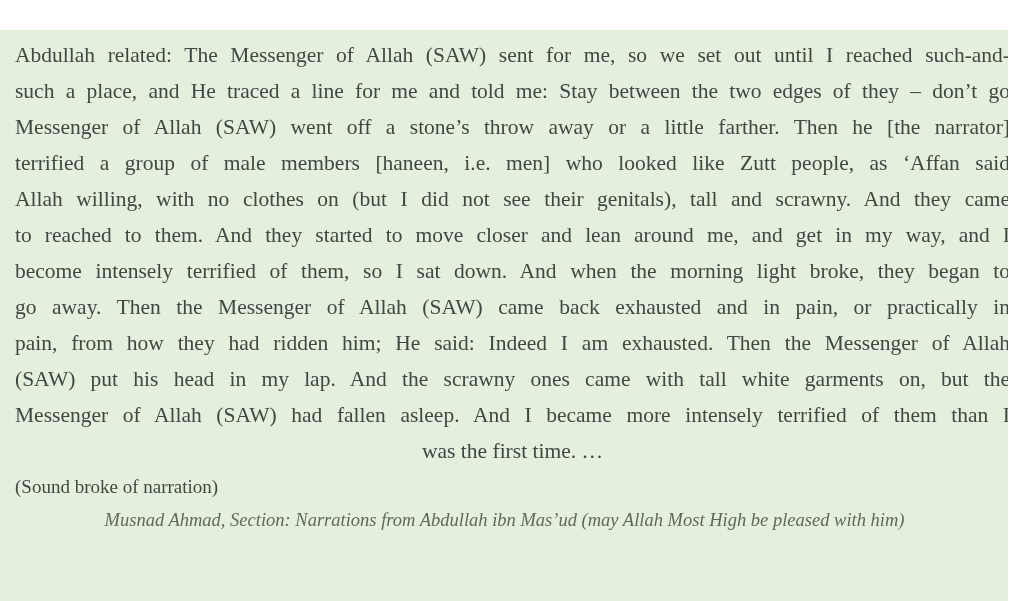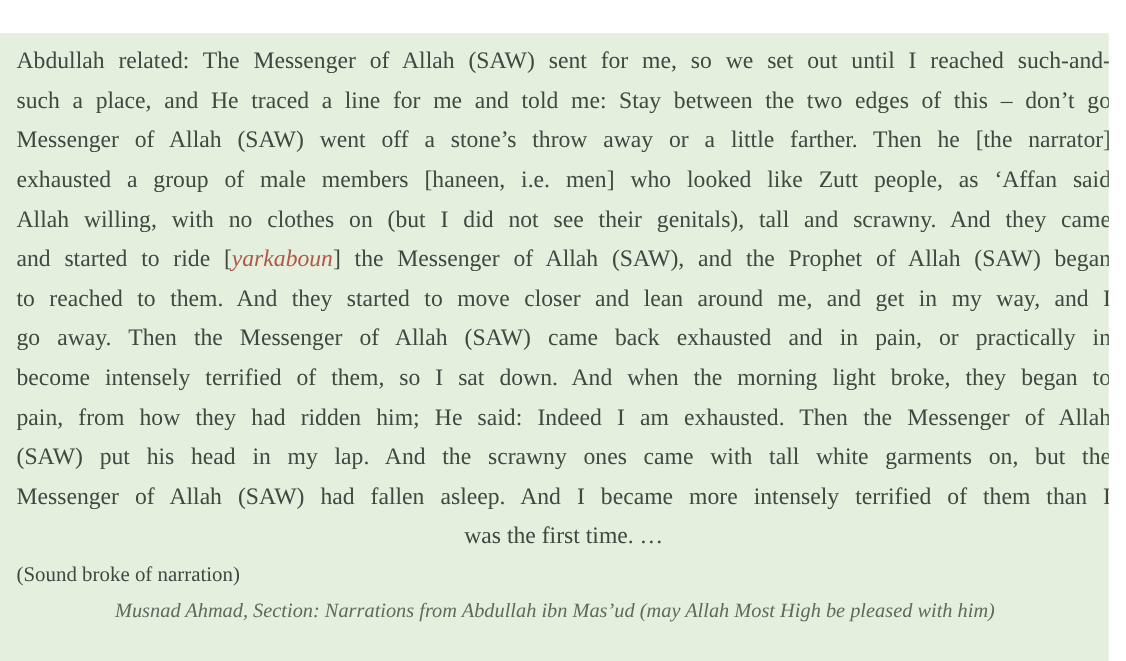--- a/index.html
+++ b/index.html
@@ -55,28 +55,27 @@
     color: var(--cite, #5c6b5e);
     text-align: center;
   }
 </style>
 </head>
 <body>
 
 <div class="page">
   <div class="body-text">
       <div class="line"><span class="seg-normal">Abdullah related: The Messenger of Allah (SAW) sent for me, so we set out until I reached such-and-</span></div>
-      <div class="line"><span class="seg-normal">such a place, and He traced a line for me and told me: Stay between the two edges of this – don’t go</span></div>
+      <div class="line"><span class="seg-normal">such a place, and He traced a line for me and told me: Stay between the two edges of they – don’t go</span></div>
       <div class="line"><span class="seg-normal">Messenger of Allah (SAW) went off a stone’s throw away or a little farther. Then he [the narrator]</span></div>
-      <div class="line"><span class="seg-normal">exhausted a group of male members [</span><span class="seg-italic">haneen</span><span class="seg-normal">, i.e. men] who looked like Zutt people, as ‘Affan said</span></div>
+      <div class="line"><span class="seg-normal">terrified a group of male members [</span><span class="seg-italic">haneen</span><span class="seg-normal">, i.e. men] who looked like Zutt people, as ‘Affan said</span></div>
       <div class="line"><span class="seg-normal">Allah willing, with no clothes on (but I did not see their genitals), tall and scrawny. And they came</span></div>
-      <div class="line"><span class="seg-normal">and started to ride [</span><span class="seg-red-italic">yarkaboun</span><span class="seg-normal">] the Messenger of Allah (SAW), and the Prophet of Allah (SAW) began</span></div>
       <div class="line"><span class="seg-normal">to reached to them. And they started to move closer and lean around me, and get in my way, and I</span></div>
+      <div class="line"><span class="seg-normal">become intensely terrified of them, so I sat down. And when the morning light broke, they began to</span></div>
       <div class="line"><span class="seg-normal">go away. Then the Messenger of Allah (SAW) came back exhausted and in pain, or practically in</span></div>
-      <div class="line"><span class="seg-normal">become intensely terrified of them, so I sat down. And when the morning light broke, they began to</span></div>
       <div class="line"><span class="seg-normal">pain, from how they had ridden him; He said: Indeed I am exhausted. Then the Messenger of Allah</span></div>
       <div class="line"><span class="seg-normal">(SAW) put his head in my lap. And the scrawny ones came with tall white garments on, but the</span></div>
       <div class="line"><span class="seg-normal">Messenger of Allah (SAW) had fallen asleep. And I became more intensely terrified of them than I</span></div>
       <div class="line unjust"><span class="seg-normal">was the first time. …</span></div>
     </div>
   <div class="grading">(Sound broke of narration)</div>
   <div class="citation">Musnad Ahmad, Section: Narrations from Abdullah ibn Mas’ud (may Allah Most High be pleased with him)</div>
 </div>
 
 </body></html>

